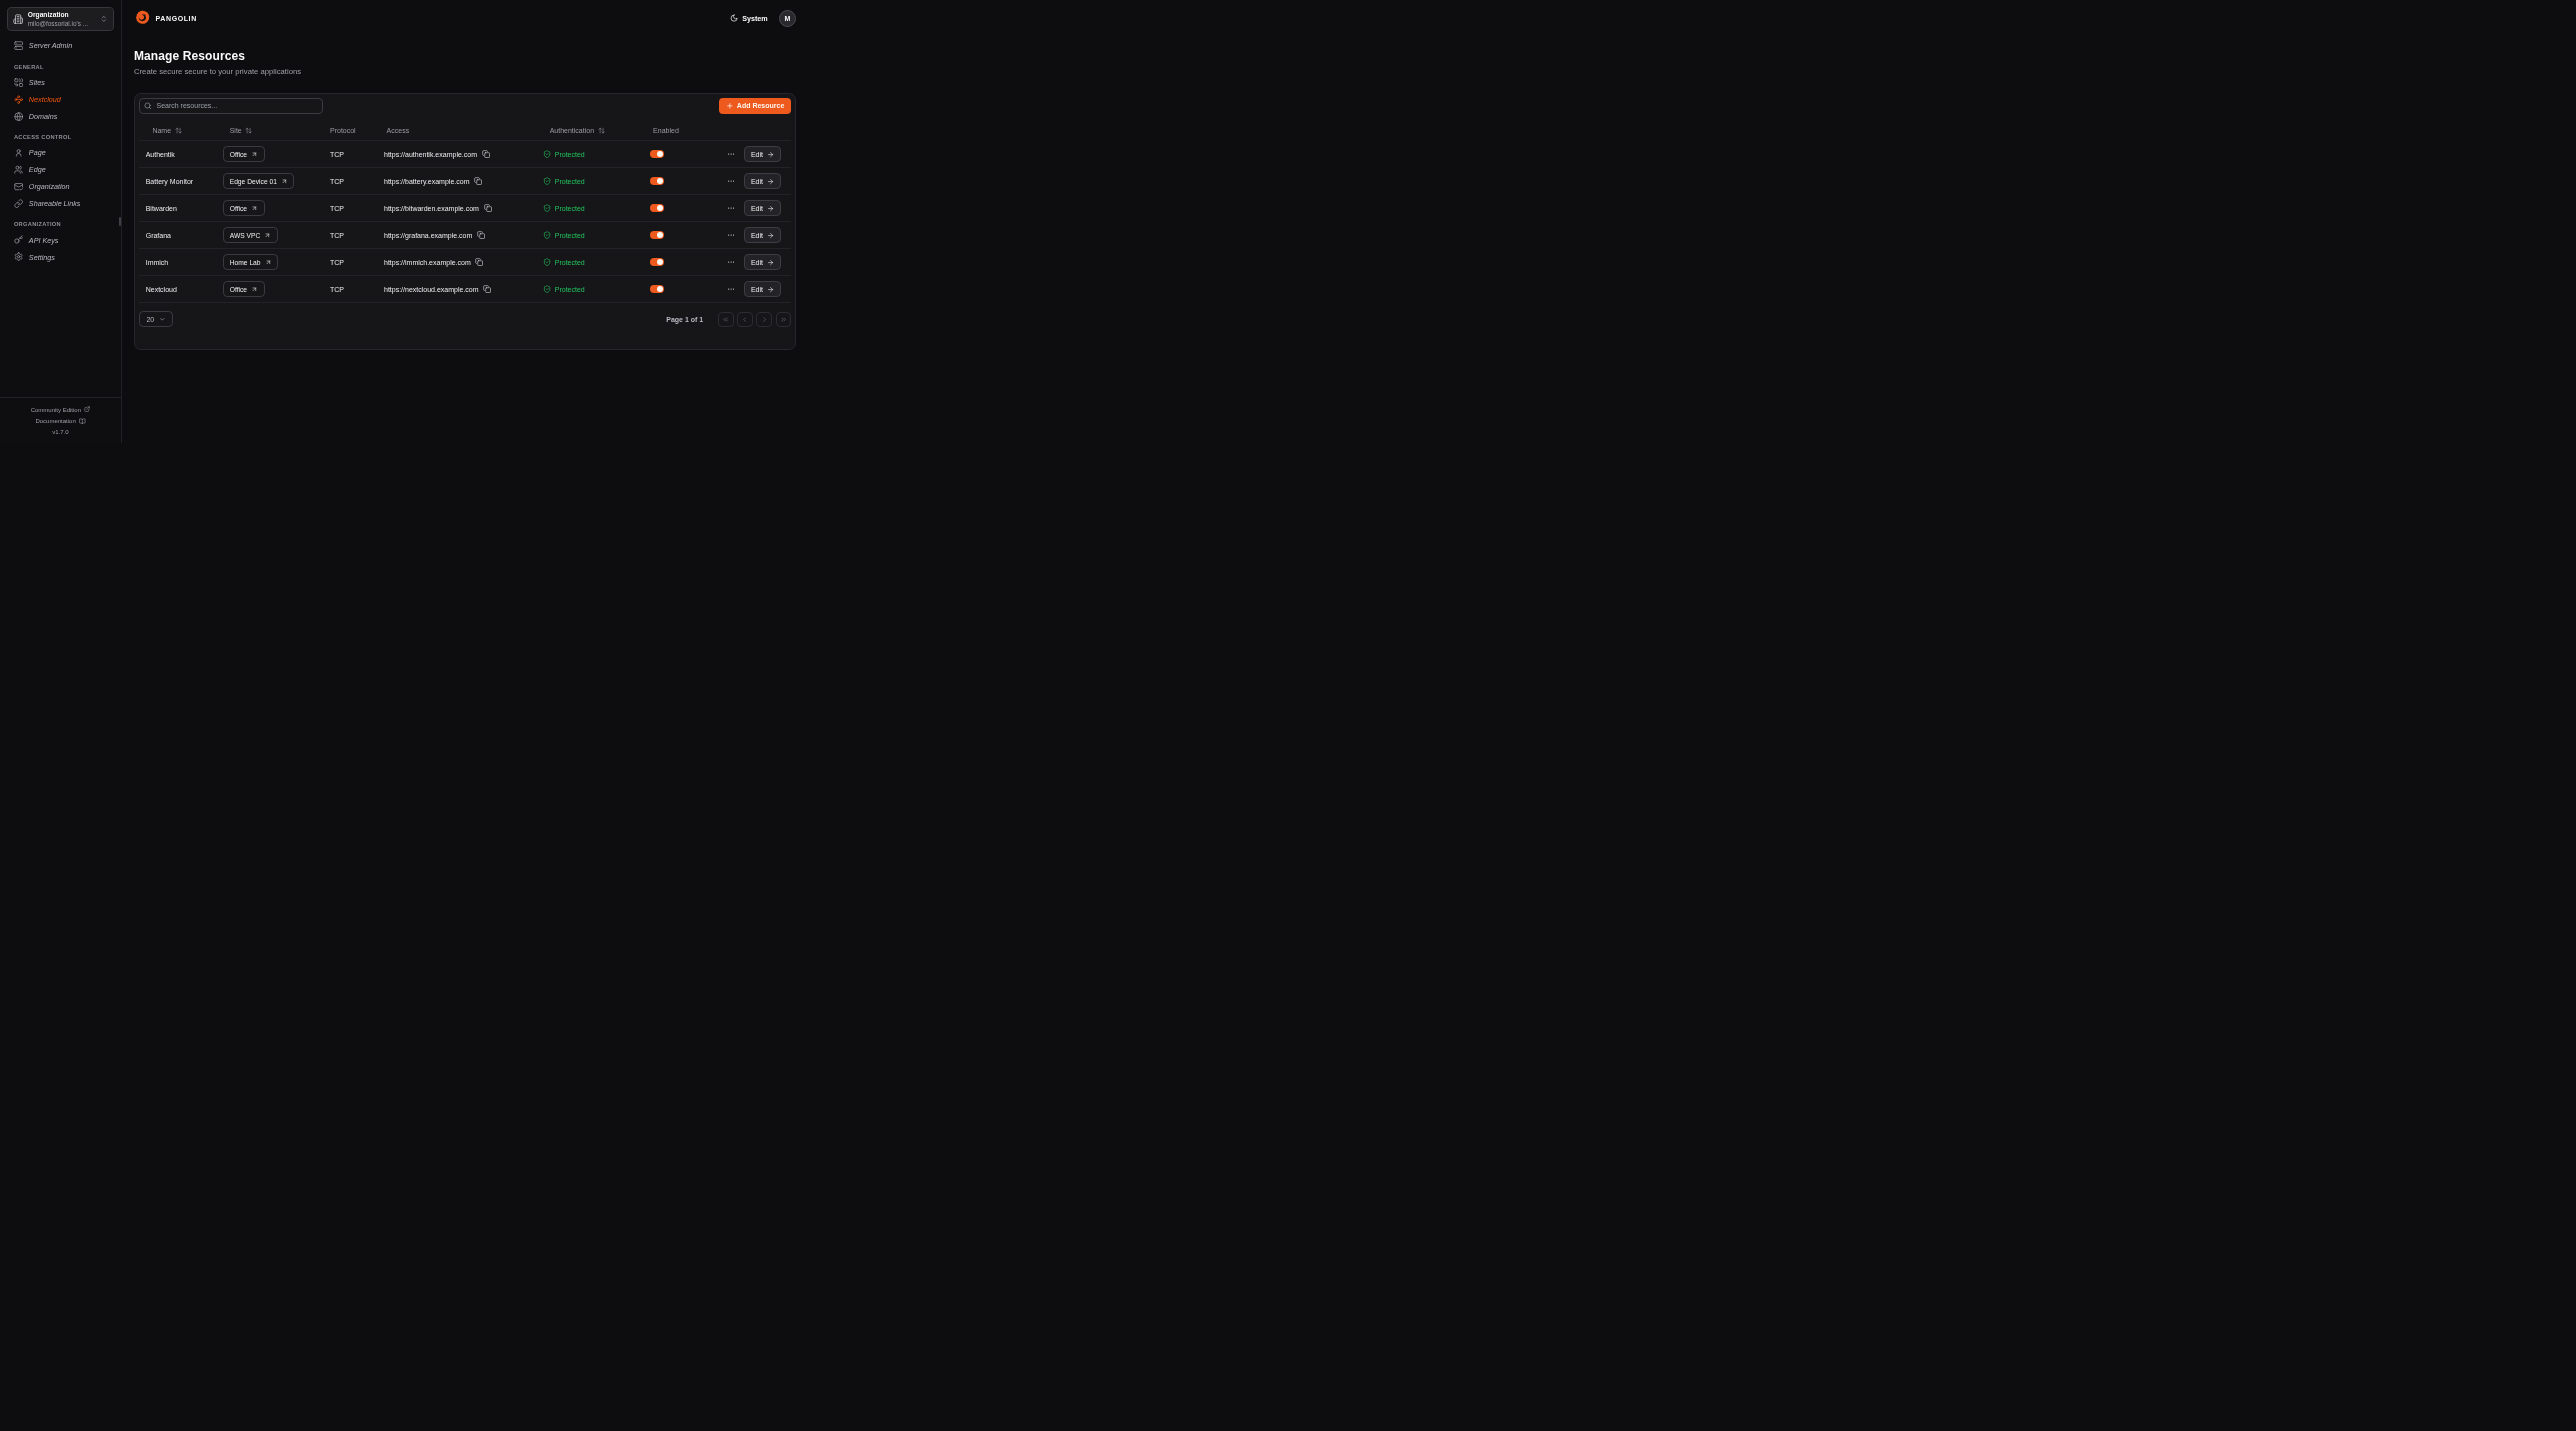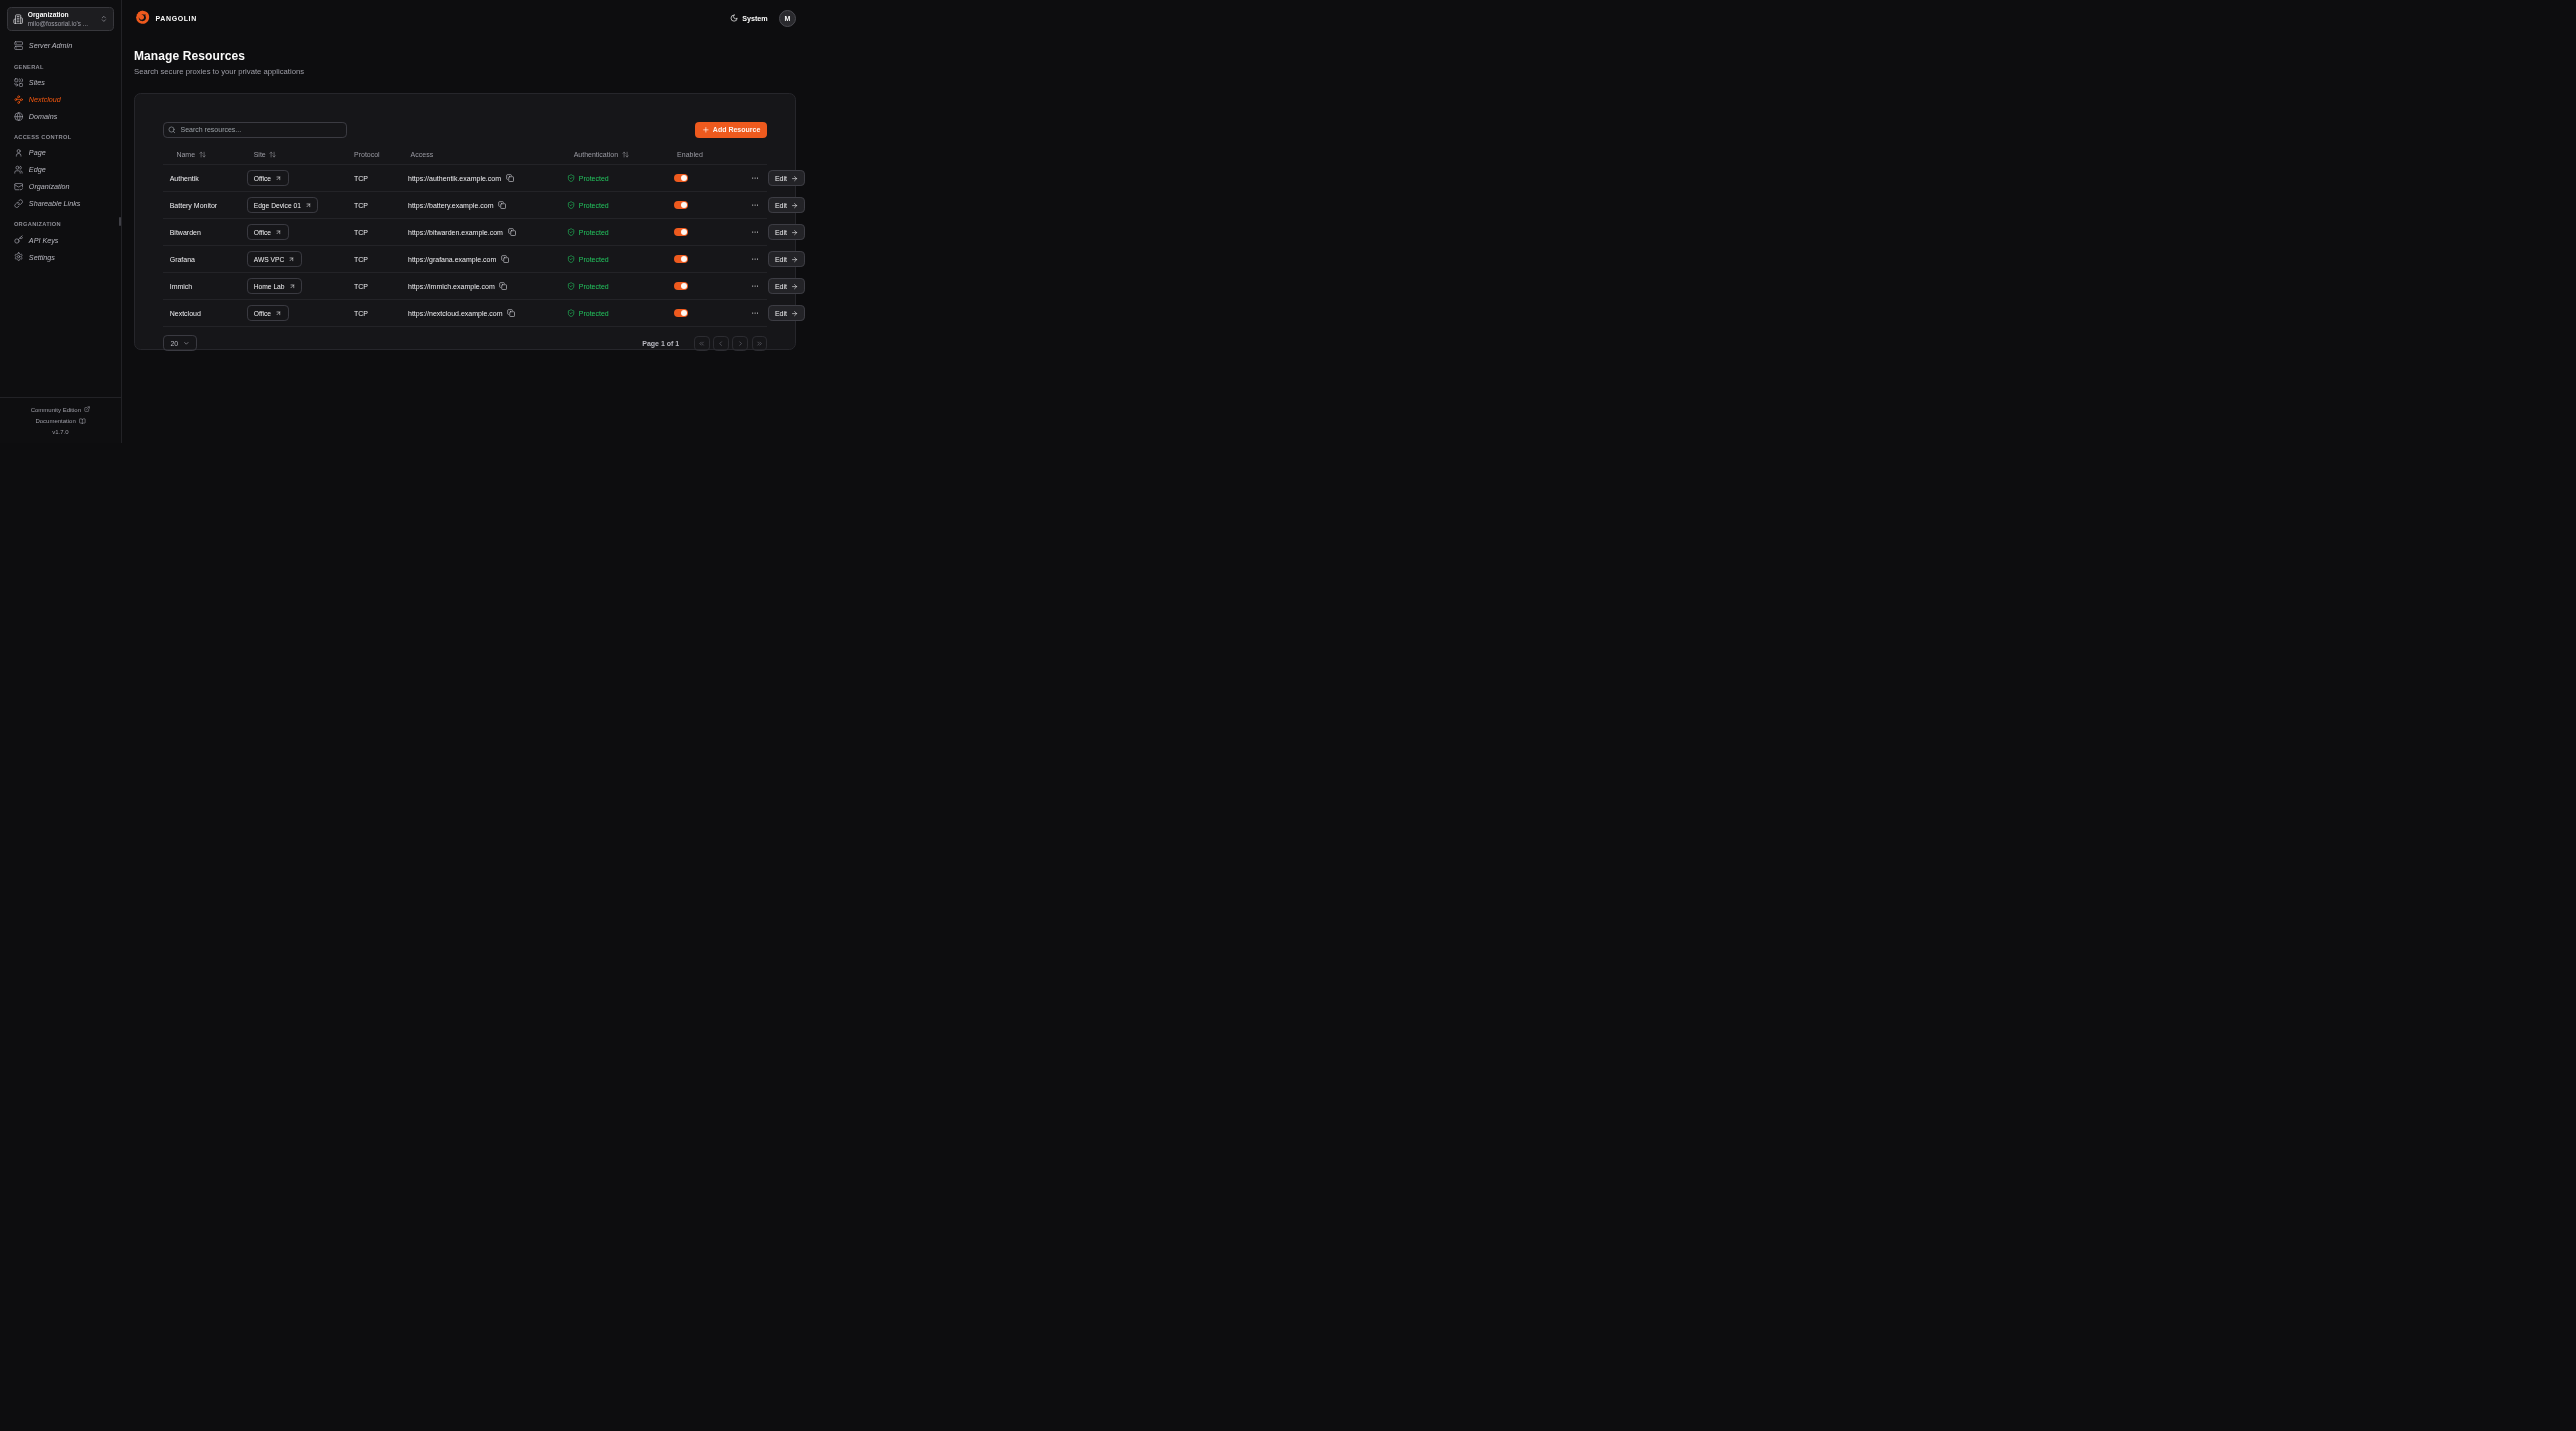--- a/index.html
+++ b/index.html
@@ -41,21 +41,21 @@
     font-weight:600; cursor:pointer; }
   .avatar { width:17px; height:17px; border-radius:50%; background:#2a2a2e; border:0.5px solid #4a4a50;
     color:#fafafa; font-size:7px; font-weight:bold; display:flex; align-items:center;
     justify-content:center; margin-left:11.3px; cursor:pointer; }
 
   .page-head { padding:12.4px 12px 0 12px; }
   .page-title { font-size:12px; font-weight:800; color:#fafafa; letter-spacing:0.1px; }
   .page-sub { margin-top:4.1px; font-size:7.7px; color:#9f9fa8; }
 
   .card { margin:16.5px 12px 0 12px; background:#161619; border:0.5px solid #26262b;
-    border-radius:6.7px; padding:28px; height:257px; }
+    border-radius:6.7px; padding:4px; height:257px; }
   .toolbar { display:flex; align-items:center; }
   .search-wrap { position:relative; width:184px; }
   .search-wrap .ic { position:absolute; left:5.2px; top:4.1px; color:#9aa0a6; }
   .search-input { width:184px; height:16px; background:transparent; border:0.5px solid #3b3b42;
     border-radius:4.1px; color:#e8e8ec; font-size:7px; padding:0 5.2px 0 16.5px; outline:none;
     font-family:"Liberation Sans", sans-serif; }
   .search-input::placeholder { color:#9aa0a6; }
   .add-btn { margin-left:auto; height:16px; display:flex; align-items:center; gap:3.6px;
     background:#ee5a1e; color:#fdf6f1; border:none; border-radius:4.1px; padding:0 6.7px;
     font-size:7px; font-weight:600; cursor:pointer; font-family:"Liberation Sans", sans-serif; }
@@ -288,21 +288,21 @@
             </svg>
         </span>
         <span>System</span>
       </div>
       <div class="avatar">M</div>
     </div>
   </div>
 
   <div class="page-head">
     <div class="page-title">Manage Resources</div>
-    <div class="page-sub">Search secure proxies to your private applications</div>
+    <div class="page-sub">Create secure secure to your private applications</div>
   </div>
 
   <div class="card">
     <div class="toolbar">
       <div class="search-wrap">
         <span class="ic">
           <svg width="7.7" height="7.7" viewBox="0 0 24 24" fill="none" stroke="currentColor" stroke-width="2" stroke-linecap="round" stroke-linejoin="round">
               <circle cx="11" cy="11" r="8"></circle>
               <path d="m21 21-4.3-4.3"></path>
             </svg>

